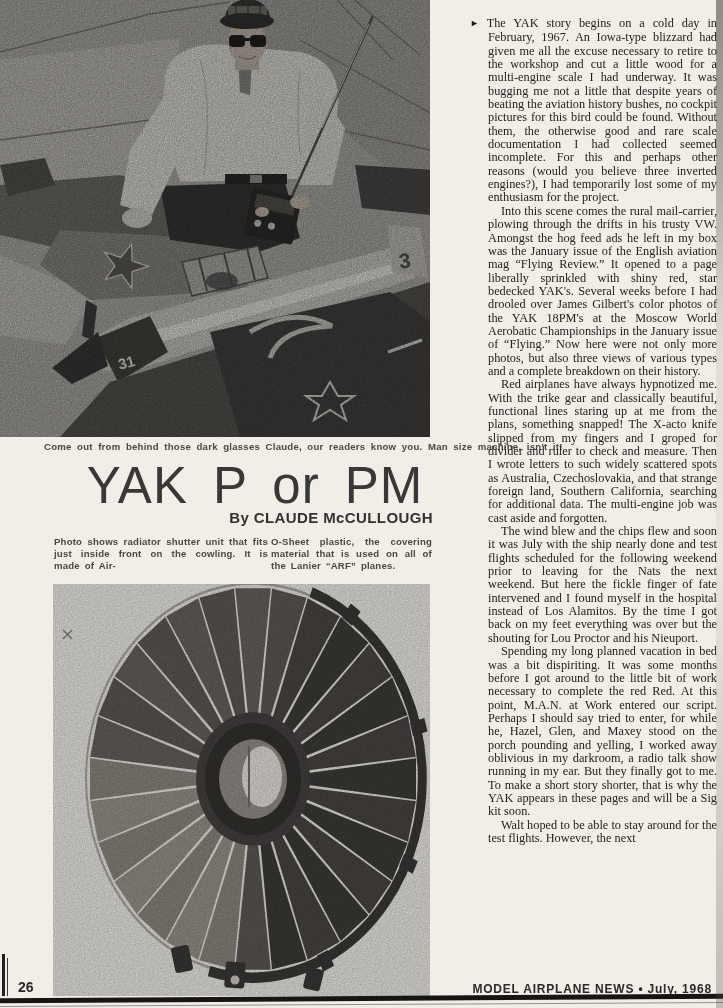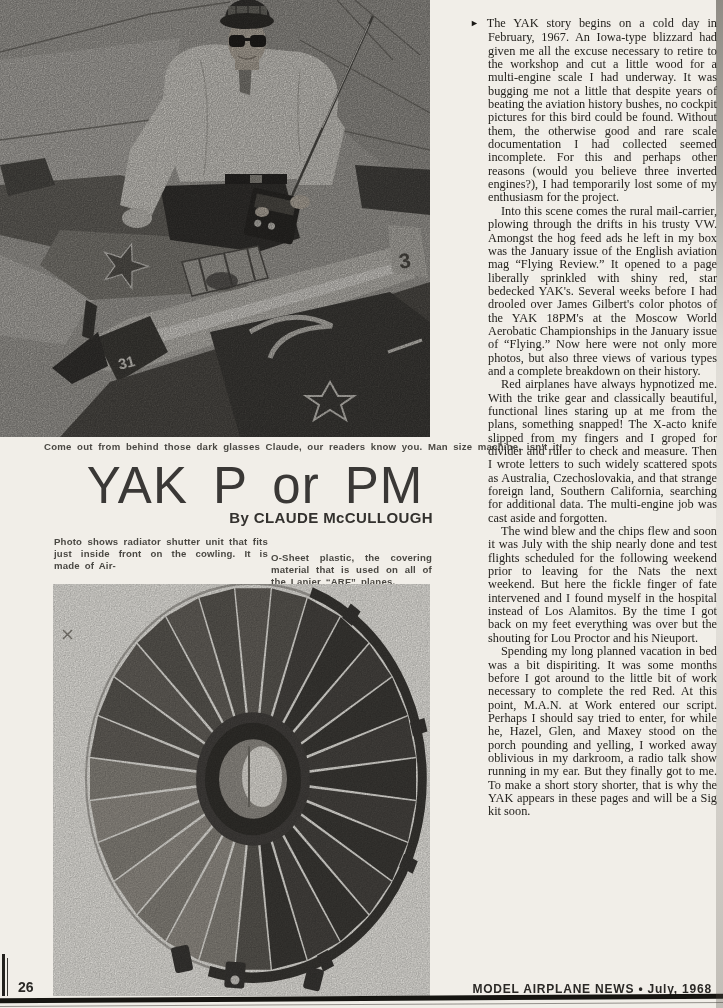--- a/index.html
+++ b/index.html
@@ -26,21 +26,21 @@
   .byline{
     position:absolute;left:150px;top:509px;width:283px;text-align:right;
     font-size:15px;font-weight:700;color:#33312e;letter-spacing:.4px;
   }
   .cap-col{
     position:absolute;top:536px;
     font-size:9.6px;font-weight:700;color:#4a4843;line-height:11.8px;
     letter-spacing:.2px;word-spacing:2px;text-align:justify;
   }
   .cap-left{left:54px;width:214px;}
-  .cap-right{left:271px;width:161px;margin-top:16px;}
+  .cap-right{left:271px;width:161px;}
   
   .article{
     position:absolute;left:488px;top:17px;width:229px;
     font-family:"Liberation Serif",serif;font-size:12.3px;line-height:13.35px;
     text-align:justify;color:#24221e;
   }
   .article p{margin:0;text-indent:13px;}
   .article p.first{text-indent:-18px;}
   .lead{font-family:"Liberation Sans",sans-serif;font-size:9px;position:relative;top:-1px;color:#191714;}
   
@@ -264,20 +264,21 @@
       <rect x="0" y="0" width="377" height="412" filter="url(#grainBot)" opacity=".33" style="mix-blend-mode:multiply"></rect>
     </svg>
   </div>
 
   <div class="article">
     <p class="first"><span class="lead">►</span> <span>The YAK story begins on a cold day in February, 1967. An Iowa-type blizzard had given me all the excuse necessary to retire to the workshop and cut a little wood for a multi-engine scale I had underway. It was bugging me not a little that despite years of beating the aviation history bushes, no cockpit pictures for this bird could be found. Without them, the otherwise good and rare scale documentation I had collected seemed incomplete. For this and perhaps other reasons (would you believe three inverted engines?), I had temporarily lost some of my enthusiasm for the project.</span></p>
     <p>Into this scene comes the rural mail-carrier, plowing through the drifts in his trusty VW. Amongst the hog feed ads he left in my box was the January issue of the English aviation mag “Flying Review.” It opened to a page liberally sprinkled with shiny red, star bedecked YAK's. Several weeks before I had drooled over James Gilbert's color photos of the YAK 18PM's at the Moscow World Aerobatic Championships in the January issue of “Flying.” Now here were not only more photos, but also three views of various types and a complete breakdown on their history.</p>
     <p>Red airplanes have always hypnotized me. With the trike gear and classically beautiful, functional lines staring up at me from the plans, something snapped! The X-acto knife slipped from my fingers and I groped for divider and ruler to check and measure. Then I wrote letters to such widely scattered spots as Australia, Czechoslovakia, and that strange foreign land, Southern California, searching for additional data. The multi-engine job was cast aside and forgotten.</p>
     <p>The wind blew and the chips flew and soon it was July with the ship nearly done and test flights scheduled for the following weekend prior to leaving for the Nats the next weekend. But here the fickle finger of fate intervened and I found myself in the hospital instead of Los Alamitos. By the time I got back on my feet everything was over but the shouting for Lou Proctor and his Nieuport.</p>
     <p>Spending my long planned vacation in bed was a bit dispiriting. It was some months before I got around to the little bit of work necessary to complete the red Red. At this point, M.A.N. at Work entered our script. Perhaps I should say tried to enter, for while he, Hazel, Glen, and Maxey stood on the porch pounding and yelling, I worked away oblivious in my darkroom, a radio talk show running in my ear. But they finally got to me. To make a short story shorter, that is why the YAK appears in these pages and will be a Sig kit soon.</p>
+    <p>Walt hoped to be able to stay around for the test flights. However, the next</p>
   </div>
 
   <div class="page-number">26</div>
   <div class="footer-line">MODEL AIRPLANE NEWS  •  July, 1968</div>
   <div class="footer-rule"></div>
   <div class="footer-rule-thin"></div>
   <div class="edge-mark-a"></div>
   <div class="edge-mark-b"></div>
   <div class="edge-right"></div>
 

